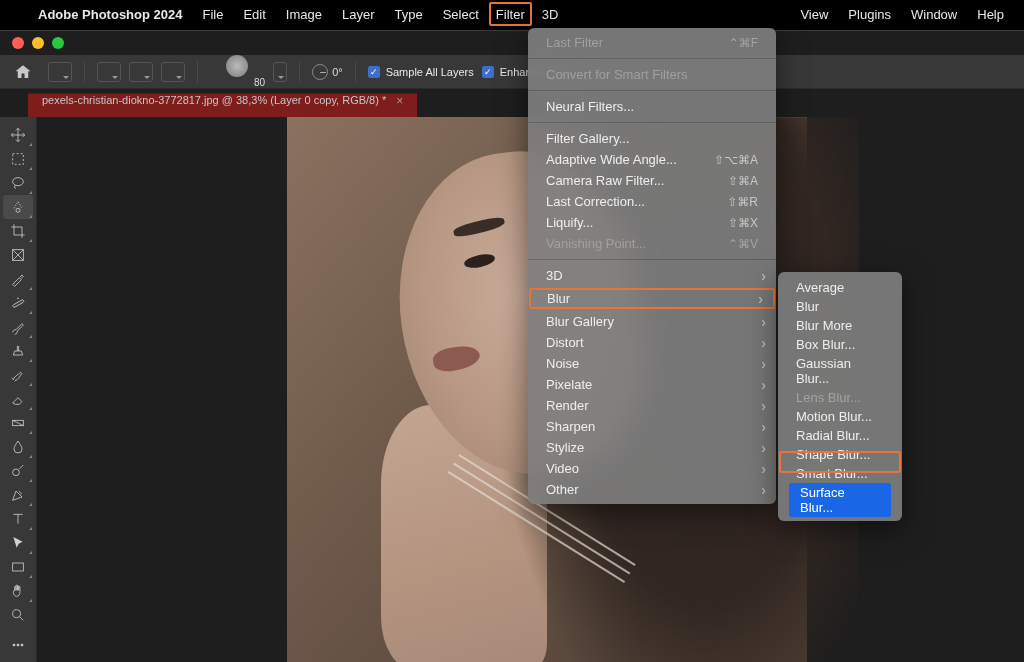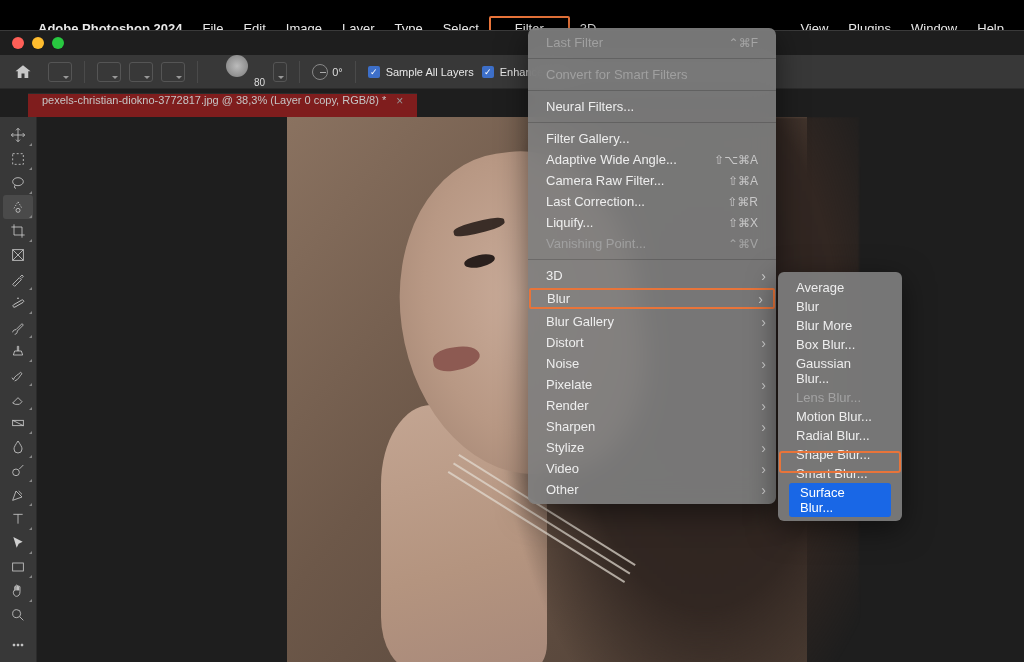--- a/index.html
+++ b/index.html
@@ -1,21 +1,21 @@
 <!DOCTYPE html>
 <html><head>
   <meta charset="utf-8">
   <style>
     * { margin: 0; padding: 0; box-sizing: border-box; font-family: -apple-system, 'Helvetica Neue', Arial, sans-serif; -webkit-font-smoothing: antialiased; }
     body { width: 1024px; height: 662px; background: #000; overflow: hidden; position: relative; color: #e8e8e8; user-select: none; }
-    .menubar { height: 28px; background: #000; display: flex; align-items: center; padding: 0 10px; gap: 0; font-size: 13px; margin-top: 14px; }
+    .menubar { height: 28px; background: #000; display: flex; align-items: center; padding: 0 10px; gap: 0; font-size: 13px; }
     .apple { font-size: 14px; padding: 0 12px 0 6px; }
     .menubar .app-name { font-weight: 600; padding: 0 10px; }
     .menubar .menu-item { padding: 0 10px; height: 28px; display: flex; align-items: center; color: #e8e8e8; cursor: default; }
-    .menubar .menu-item.highlighted { border: 2px solid #e8743a; border-radius: 2px; padding: 0 24px; height: 24px; }
+    .menubar .menu-item.highlighted { border: 2px solid #e8743a; border-radius: 2px; padding: 0 5px; height: 24px; }
     .menubar .spacer { flex: 1; }
     .window-chrome { position: absolute; left: 0; top: 30px; width: 1024px; height: 632px; background: #1e1e1e; border-top: 1px solid #3a3a3a; }
     .traffic { position: absolute; left: 12px; top: 6px; display: flex; gap: 8px; }
     .traffic span { width: 12px; height: 12px; border-radius: 50%; }
     .tl-close { background: #ff5f57; }
     .tl-min { background: #febc2e; }
     .tl-max { background: #28c840; }
     .options-bar { position: absolute; left: 0; top: 24px; height: 34px; width: 100%; background: #383838; display: flex; align-items: center; padding-left: 14px; gap: 8px; font-size: 11px; border-bottom: 1px solid #2b2b2b; }
     .home-icon { width: 18px; height: 18px; margin-right: 8px; fill: #c8c8c8; }
     .opt-swatch { width: 24px; height: 20px; border: 1px solid #555; border-radius: 3px; position: relative; }
@@ -40,21 +40,21 @@
     .canvas-area { position: absolute; left: 37px; top: 86px; right: 0; bottom: 0; background: #1e1e1e; overflow: hidden; }
     .image-surf { position: absolute; left: 250px; top: 0; width: 520px; height: 576px; background: linear-gradient(130deg,#8a7260 0%,#6d5849 40%,#5c4a3e 70%,#4c3d33 100%); }
     .hair { position: absolute; left: 36%; top: 0%; width: 74%; height: 100%; background: radial-gradient(ellipse 70% 90% at 60% 40%, #2c2220 0%, #322722 50%, transparent 78%); filter: blur(1px); }
     .face { position: absolute; left: 22%; top: 6%; width: 46%; height: 56%; background: radial-gradient(ellipse at 50% 45%,#c9ab99 0%,#b89884 55%,#ad8e7b 75%, transparent 90%); border-radius: 50% 46% 38% 52%; transform: rotate(-8deg); }
     .neck { position: absolute; left: 18%; top: 50%; width: 32%; height: 46%; background: linear-gradient(165deg,#c3a592 0%,#b4947f 60%,#a8897a 100%); border-radius: 30% 40% 10% 20%; }
     .strap { position: absolute; left: 30%; top: 68%; width: 40%; height: 2px; background: #e4ddd3; transform: rotate(32deg); box-shadow: 0 10px 0 #e4ddd3, 0 20px 0 #e4ddd3; opacity: 0.7; }
     .eyes { position: absolute; left: 34%; top: 24%; width: 6%; height: 2%; background: #2a201d; border-radius: 50%; transform: rotate(-12deg); }
     .brow { position: absolute; left: 32%; top: 18%; width: 10%; height: 2%; background: #3a2d27; border-radius: 40%; transform: rotate(-14deg); }
     .lips { position: absolute; left: 28%; top: 40%; width: 9%; height: 4%; background: #8d5a52; border-radius: 40% 50% 50% 40%; transform: rotate(-10deg); }
     .dropdown { position: absolute; background: rgba(126,126,126,0.92); backdrop-filter: blur(12px); border-radius: 6px; box-shadow: 0 8px 30px rgba(0,0,0,0.5); padding: 4px 0; font-size: 13px; color: #eee; }
-    .dd-main { left: 528px; top: 28px; width: 248px; border-radius: 7px; }
+    .dd-main { left: 528px; top: 28px; width: 248px; }
     .dd-item { padding: 3px 18px; display: flex; justify-content: space-between; align-items: center; cursor: default; position: relative; }
     .dd-item.has-sub::after { content: "›"; position: absolute; right: 10px; font-size: 14px; color: #ccc; }
     .dd-item.disabled { color: #a0a0a0; }
     .dd-item .shortcut { font-size: 12px; color: #c8c8c8; letter-spacing: 0; margin-left: 20px; }
     .dd-item.disabled .shortcut { color: #a5a5a5; }
     .dd-sep { height: 1px; background: rgba(0,0,0,0.18); margin: 5px 0; }
     .dd-item.hl-border { border: 2px solid #e8743a; border-radius: 2px; margin: 2px 1px; padding: 1px 16px; }
     .dd-sub { left: 778px; top: 272px; width: 124px; padding-top: 6px; padding-bottom: 4px; }
     .dd-sub .dd-item { padding: 2px 18px; }
     .dd-sub .dd-item.disabled { color: #a3a3a3; }

